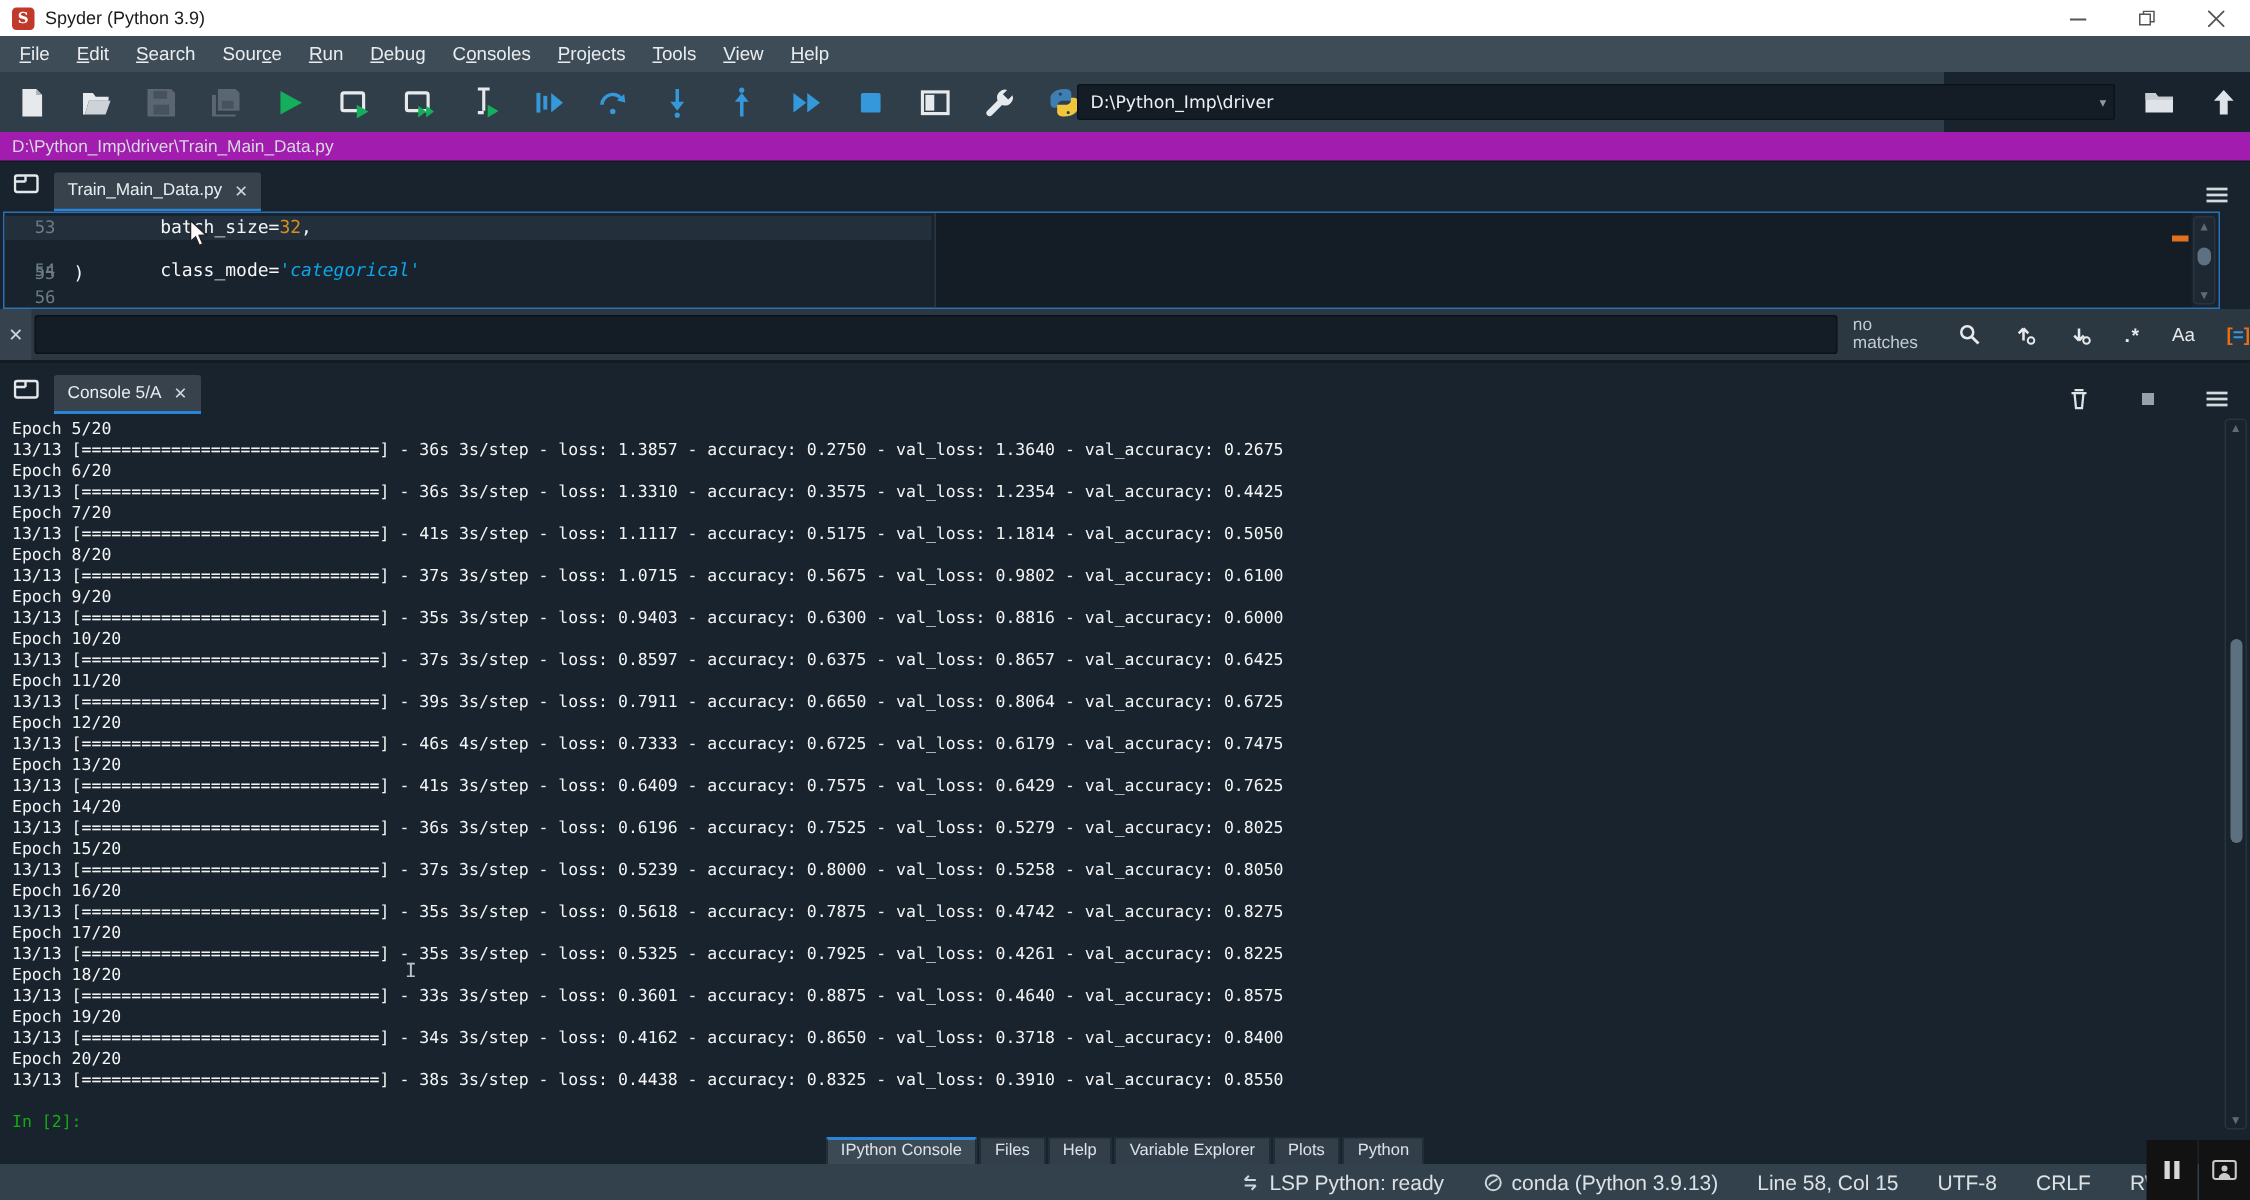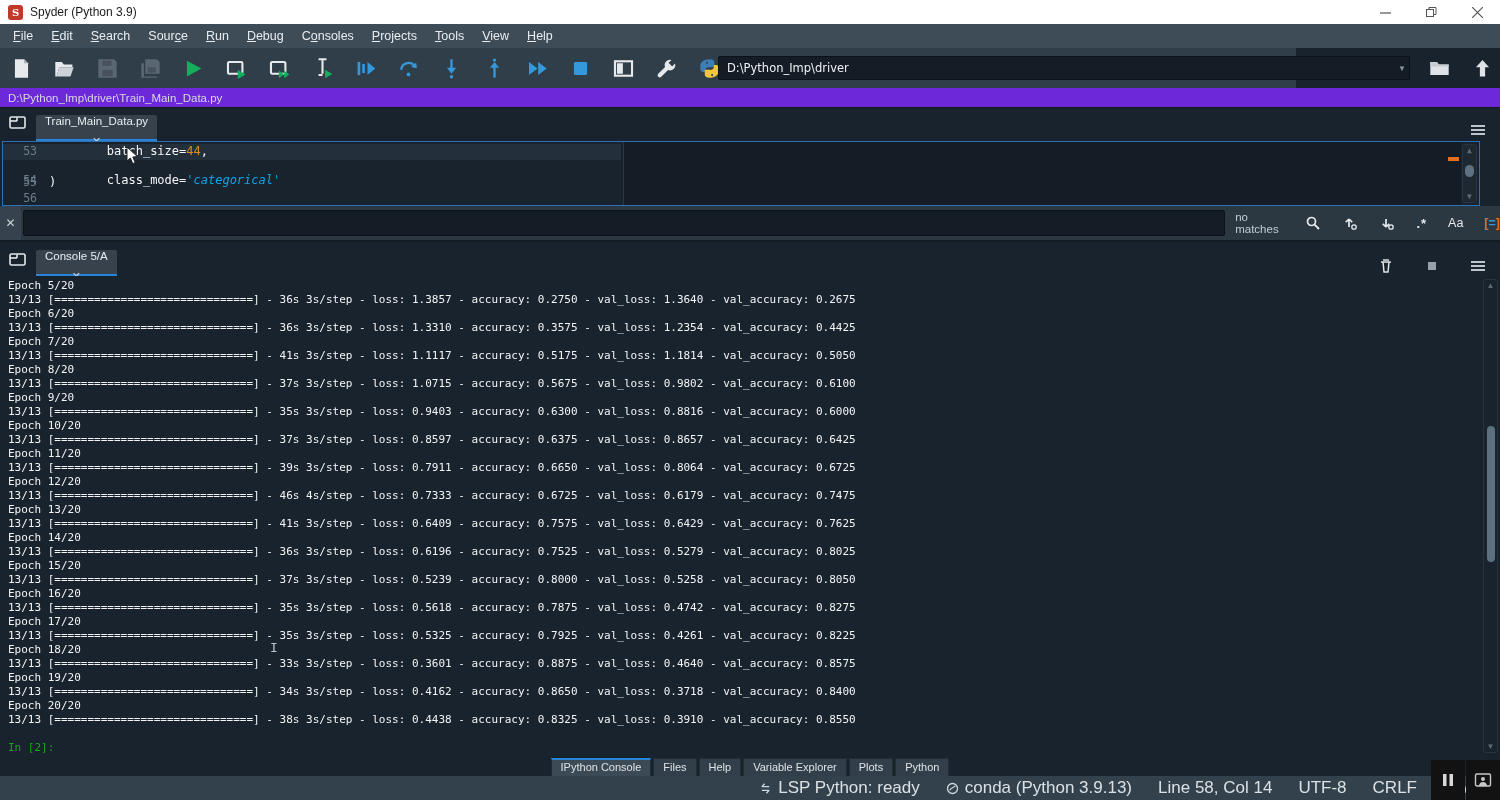--- a/index.html
+++ b/index.html
@@ -32,31 +32,31 @@
   .tb-btn svg { width:21px; height:21px; }
   .tb-btn.disabled { opacity:.55; }
   .cwd-combo { position:absolute; left:718px; top:8px; width:692px; height:24px; background:#141d26;
     border:1px solid #0b1218; border-radius:2px; display:flex; align-items:center; }
   .cwd-input { flex:1; background:transparent; border:none; outline:none; color:#eef1f3;
     font-size:11.5px; padding-left:8px; font-family:"DejaVu Sans","Liberation Sans",sans-serif; }
   .cwd-arrow { width:14px; color:#8d99a3; font-size:9px; text-align:center; }
   .tb-right { position:absolute; left:1418px; top:2px; display:flex; }
 
   
-  .breadcrumb { position:absolute; left:0; top:88px; width:1500px; height:20px; background:#6d28d9;
+  .breadcrumb { position:absolute; left:0; top:88px; width:1500px; height:20px; background:#a21caf;
     color:#d4dade; font-size:11.5px; display:flex; align-items:center; padding-left:8px;
     border-bottom:1px solid #11181f; }
 
   
   .pane-header { position:absolute; left:0; width:1500px; background:#19232d; display:flex; align-items:flex-end; }
   .browse-tabs { position:absolute; left:9px; top:7px; }
   .browse-tabs svg { width:17px; height:15px; }
   .doc-tab { margin-left:36px; height:26px; background:#37424d; border-bottom:2px solid #2a84d8;
     display:flex; align-items:center; padding:0 9px; color:#e8edf1; font-size:11.5px; gap:8px;
-    border-radius:2px 2px 0 0;flex-direction:column; }
+    border-radius:2px 2px 0 0; }
   .tab-close { color:#cfd6dc; font-size:11px; }
   .pane-opts { position:absolute; display:flex; gap:26px; align-items:center; }
   .pane-opts svg { width:16px; height:16px; }
 
   
   .editor-content { position:absolute; left:2px; top:141px; width:1478px; height:65px;
     border:1px solid #2a72b5; background:#19232d;
     font-family:"DejaVu Sans Mono","Liberation Mono",monospace; font-size:12px; }
   .ed-row { position:absolute; left:0; height:15.5px; width:100%; display:flex; line-height:15.5px; }
   .ed-gutter { width:46px; text-align:right; padding-right:12px; color:#69playac; color:#6b7c89; font-size:11.5px; }
@@ -98,22 +98,22 @@
 
   
   .bottom-tabs { position:absolute; left:0; top:756px; width:1500px; height:20px; background:#19232d;
     display:flex; justify-content:center; align-items:flex-end; gap:2px; }
   .btab { background:#323e49; color:#dde3e8; font-size:11px; padding:2px 9px 3px; border:1px solid #222c35;
     border-bottom:none; }
   .btab.sel { background:#3c4a55; border-top:2px solid #2a84d8; padding-top:1px; }
 
   
   .statusbar { position:absolute; left:0; top:776px; width:1500px; height:24px; background:#32414b;
-    display:flex; align-items:center; justify-content:flex-end; padding-right:29px; gap:26px;
-    color:#dbe1e5; font-size:17px; }
+    display:flex; align-items:center; justify-content:flex-end; padding-right:57px; gap:26px;
+    color:#dbe1e5; font-size:14px; }
   .sb-item { display:flex; align-items:center; gap:6px; }
   .sb-item svg { width:13px; height:13px; }
 
   
   .overlay { position:absolute; right:0; top:760px; display:flex; }
   .ov-btn { width:34px; height:40px; background:#121212; display:flex; align-items:center; justify-content:center; }
   .ov-btn + .ov-btn { margin-left:1px; }
   .ov-btn svg { width:18px; height:18px; }
 
   
@@ -352,21 +352,21 @@
     </div>
   </div>
 
   <div class="editor-content">
     <div class="ed-curline"></div>
     <div class="ed-dim"></div>
     <div class="ed-guide"></div>
     <div id="edLines">
         <div class="ed-row" style="top: 2px;">
           <div class="ed-gutter">53</div>
-          <div class="ed-code"><span>        batch_size=</span><span class="n">44</span><span>,</span></div>
+          <div class="ed-code"><span>        batch_size=</span><span class="n">32</span><span>,</span></div>
         </div>
         <div class="ed-row" style="top: 31px;">
           <div class="ed-gutter">54</div>
           <div class="ed-code"><span>        class_mode=</span><span class="s">'categorical'</span></div>
         </div>
         <div class="ed-row" style="top: 33px;">
           <div class="ed-gutter">55</div>
           <div class="ed-code"><span>)</span></div>
         </div>
         <div class="ed-row" style="top: 48.5px;">
@@ -476,21 +476,21 @@
       <div class="sb-item">
         <span style="display: flex; width: 13px; height: 13px;">
           <svg viewBox="0 0 14 14">
             <circle cx="7" cy="7" r="5.4" fill="none" stroke="#cfd6db" stroke-width="1.4"></circle>
             <path d="M4 9c1-3 5-3 6-5" fill="none" stroke="#cfd6db" stroke-width="1.3"></path>
           </svg>
         </span>
         <span>conda (Python 3.9.13)</span>
       </div>
       <div class="sb-item">
-        <span>Line 58, Col 14</span>
+        <span>Line 58, Col 15</span>
       </div>
       <div class="sb-item">
         <span>UTF-8</span>
       </div>
       <div class="sb-item">
         <span>CRLF</span>
       </div>
       <div class="sb-item">
         <span>RW</span>
       </div>

